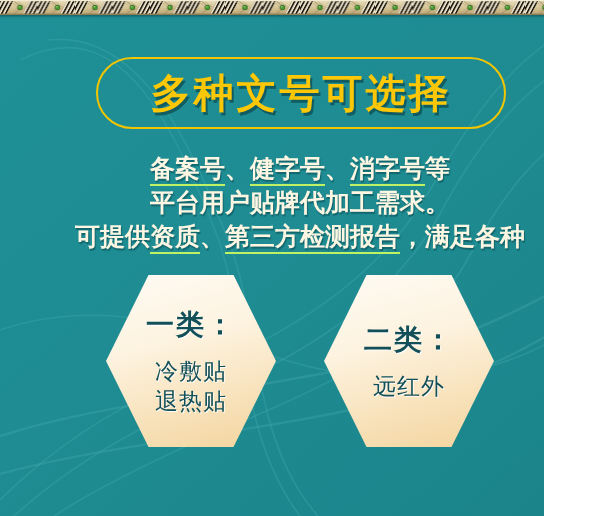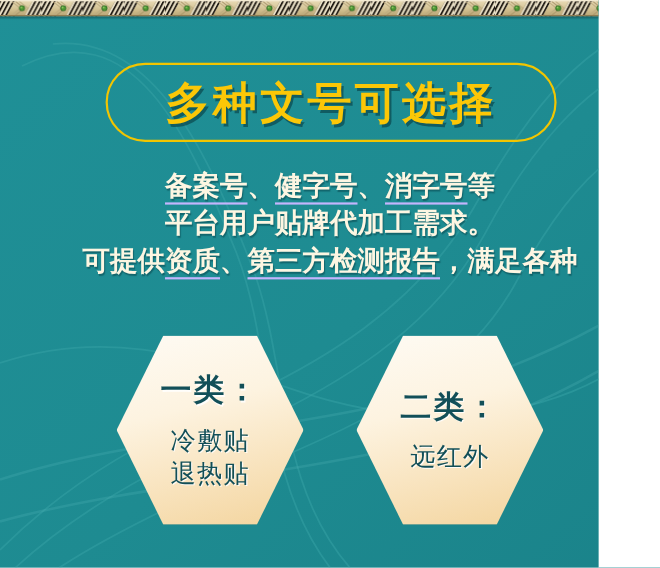--- a/index.html
+++ b/index.html
@@ -91,28 +91,28 @@
   .body-line {
     font-family: "DejaVu Serif", "Liberation Serif", serif;
     font-size: 25px;
     font-weight: bold;
     line-height: 34px;
     color: #fdf6e2;
     text-shadow: 1px 2px 1px rgba(10,70,76,0.55);
     white-space: nowrap;
   }
   .u {
-    border-bottom: 2px solid #c4b5fd;
+    border-bottom: 2px solid #bef264;
     padding-bottom: 1px;
   }
 
   
   .hex {
     position: absolute;
-    top: 305px;
+    top: 275px;
     width: 170px;
     height: 172px;
     z-index: 6;
   }
   .hex-1 { left: 106px; }
   .hex-2 { left: 324px; }
 
   .hex-shape {
     position: absolute;
     inset: 0;

